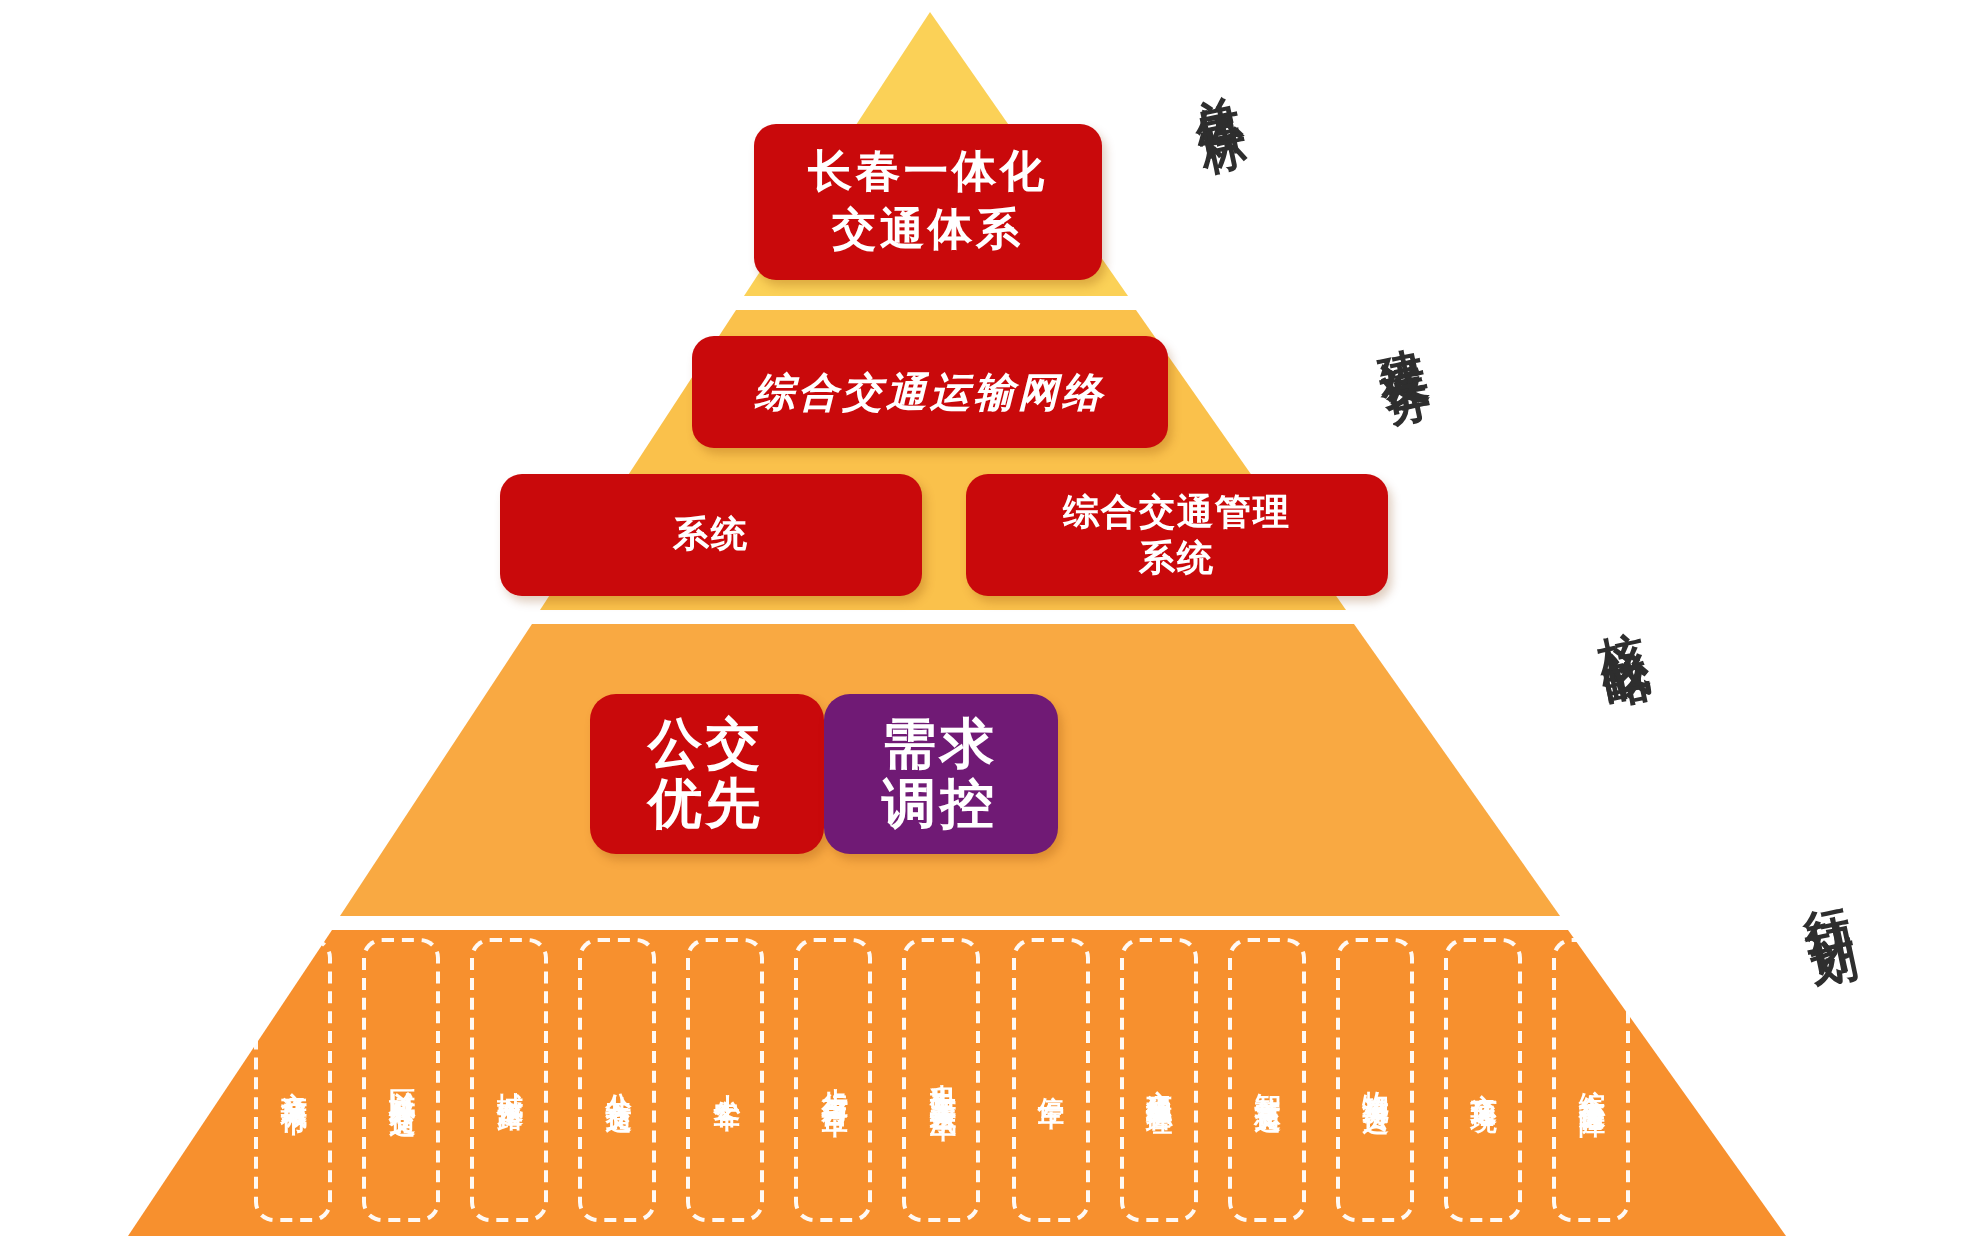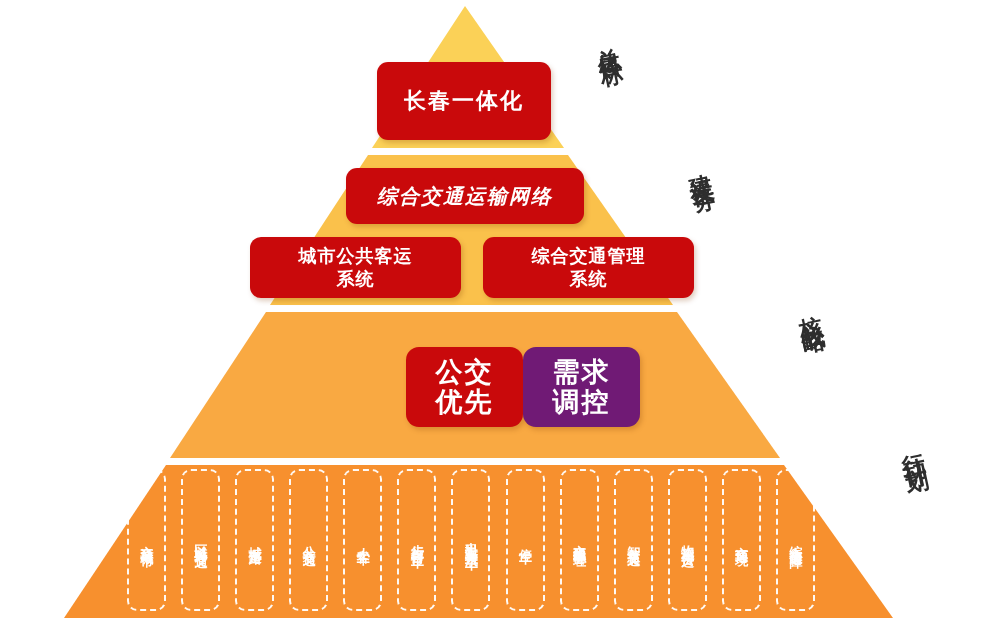--- a/index.html
+++ b/index.html
@@ -18,21 +18,21 @@
   }
   .abs { position:absolute; }
 
   .goal-box   { left:377px; top:62px;  width:174px; height:78px; font-size:22px; line-height:1.3;  letter-spacing:2px; }
   .network-box{ left:346px; top:168px; width:238px; height:56px; font-size:20px; letter-spacing:2px;font-style:italic; }
   .task-box   { top:237px; width:211px; height:61px; font-size:18px; line-height:1.25; letter-spacing:1px; }
   .task-left  { left:250px; }
   .task-right { left:483px; }
 
   .strategies { position:absolute; left:183px; top:347px; width:457px; height:80px;
-                display:flex; justify-content:flex-end; }
+                display:flex; justify-content:center; }
   .strategy   { width:117px; height:80px; font-size:27px; line-height:1.12; letter-spacing:2px; border-radius:13px; }
 
   .actions { position:absolute; left:127px; top:469px; width:688px; height:142px;
              display:flex; justify-content:space-between; }
   .action  { width:39px; height:142px;
              border:2px dashed rgba(255,255,255,0.95); border-radius:10px;
              color:#ffffff; font-weight:bold; font-size:13px; letter-spacing:2px;
              writing-mode:vertical-rl; text-orientation:upright;
              display:flex; align-items:center; justify-content:center; text-align:center; }
 
@@ -51,27 +51,27 @@
 
   <svg width="991" height="622" viewBox="0 0 991 622">
     <polygon points="465,6 564,148 372,148" fill="#FBD157"></polygon>
     <polygon points="368,155 568,155 673,305 270,305" fill="#FAC14B"></polygon>
     <polygon points="266,312 677,312 780,458 170,458" fill="#F9A942"></polygon>
     <polygon points="166,465 784,465 893,618 64,618" fill="#F7902E"></polygon>
   </svg>
 
   <div class="rb abs goal-box" style="background-color: rgb(201, 9, 11);">
     <div>长春一体化</div>
+    <div>交通体系</div>
   </div>
 
   <div class="rb abs network-box" style="background-color: rgb(201, 9, 11);">
     <div>综合交通运输网络</div>
   </div>
   <div class="rb abs task-box task-left" style="background-color: rgb(201, 9, 11);">
-    <div>城市公共客运</div>
     <div>系统</div>
   </div>
   <div class="rb abs task-box task-right" style="background-color: rgb(201, 9, 11);">
     <div>综合交通管理</div>
     <div>系统</div>
   </div>
 
   <div class="strategies">
     <div class="rb strategy" style="background-color: rgb(201, 9, 11);">
       <div>公交</div>

